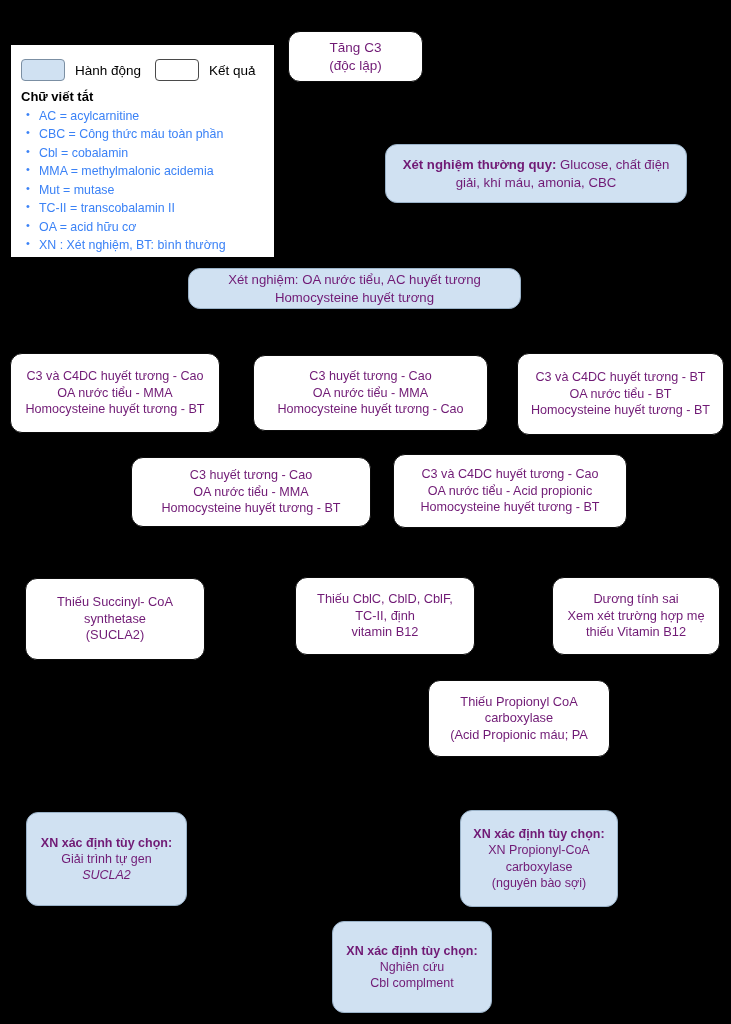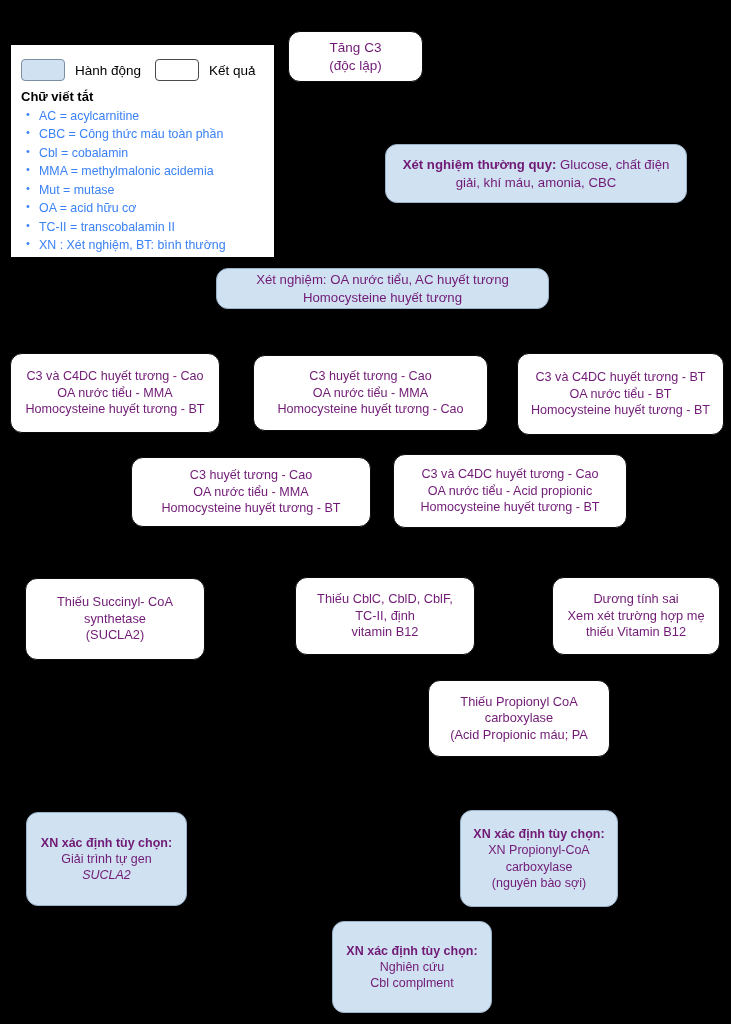--- a/index.html
+++ b/index.html
@@ -123,40 +123,40 @@
       <span class="swatch white"></span>
       <span class="legend-label">Kết quả</span>
     </div>
     <div class="abbr-title">Chữ viết tắt</div>
     <ul>
       <li>AC = acylcarnitine</li>
       <li>CBC = Công thức máu toàn phần</li>
       <li>Cbl = cobalamin</li>
       <li>MMA = methylmalonic acidemia</li>
       <li>Mut = mutase</li>
+      <li>TC-II = transcobalamin II</li>
       <li>OA = acid hữu cơ</li>
-      <li>TC-II = transcobalamin II</li>
       <li>XN : Xét nghiệm, BT: bình thường</li>
     </ul>
   </div>
 
   <div class="node result" style="left:288px; top:31px; width:135px; height:51px; font-size:13.5px;">
     <span class="txt">
       <span class="line">Tăng C3</span>
       <span class="line">(độc lập)</span>
     </span>
   </div>
 
   <div class="node action" style="left:385px; top:144px; width:302px; height:59px; font-size:13.2px;">
     <span class="txt">
       <span class="line wrap"><span class="b">Xét nghiệm thường quy:</span><span> Glucose, chất điện giải, khí máu, amonia, CBC</span></span>
     </span>
   </div>
 
-  <div class="node action" style="left:188px; top:268px; width:333px; height:41px; font-size:13.2px;margin-left:28px;">
+  <div class="node action" style="left:188px; top:268px; width:333px; height:41px; font-size:13.2px;">
     <span class="txt">
       <span class="line">Xét nghiệm: OA nước tiểu, AC huyết tương</span>
       <span class="line">Homocysteine huyết tương</span>
     </span>
   </div>
 
   <div class="node result" style="left:10px; top:353px; width:210px; height:80px; font-size:12.6px;">
     <span class="txt">
       <span class="line">C3 và C4DC huyết tương - Cao</span>
       <span class="line">OA nước tiểu - MMA</span>

